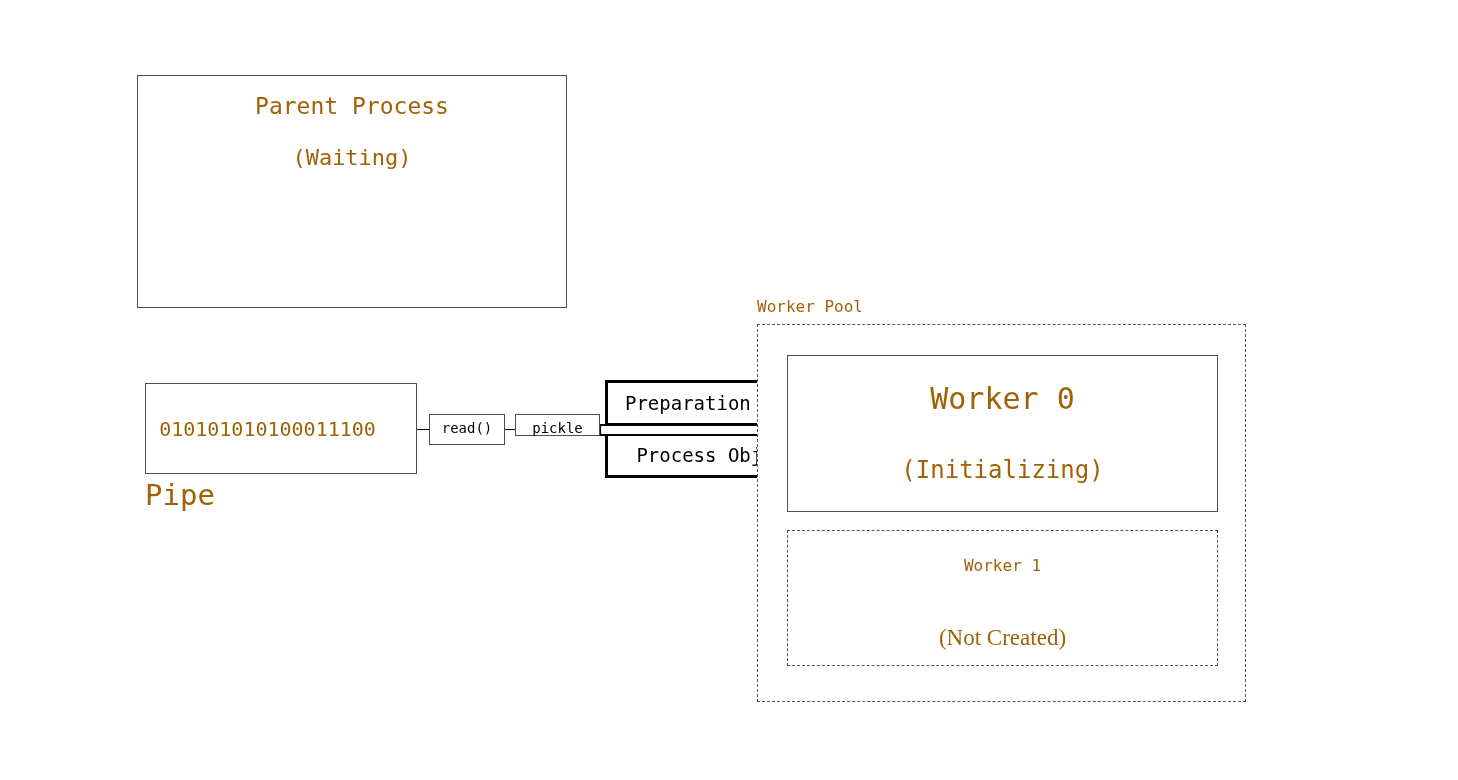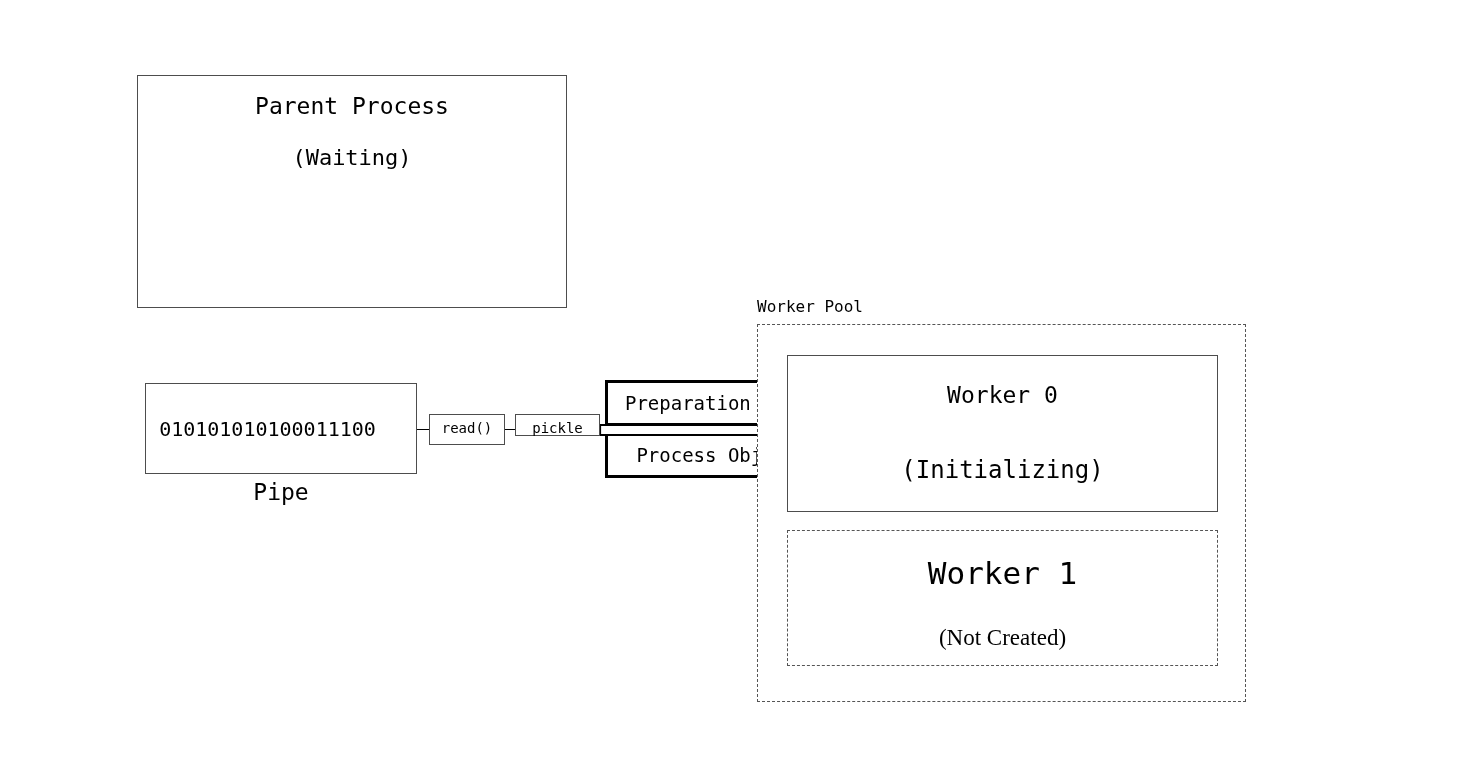--- a/index.html
+++ b/index.html
@@ -29,21 +29,21 @@
   .box-solid-thick {
     border: 3.2px solid #000000;
   }
   .box-dashed {
     border: 1.6px dashed #555555;
   }
 
   .label {
     position: absolute;
     white-space: pre;
-    color: #000000;
+    color: #a16207;
     line-height: 1;
   }
 
   
   #parent-process {
     left: 137px;
     top: 75px;
     width: 430px;
     height: 233px;
   }
@@ -73,22 +73,22 @@
     left: 145px;
     top: 419px;
     width: 245px;
     text-align: center;
     font-size: 20px;
   }
   #pipe-label {
     left: 145px;
     top: 481px;
     width: 272px;
-    text-align: center;
-    font-size: 23px;
+    text-align: left;
+    font-size: 29px;
   }
 
   
   .connector-line {
     position: absolute;
     background: #000000;
     height: 1.8px;
   }
   #stub-pipe-read {
     left: 417px;
@@ -177,42 +177,42 @@
     left: 787px;
     top: 355px;
     width: 431px;
     height: 157px;
   }
   #worker-0-title {
     left: 787px;
     top: 384px;
     width: 431px;
     text-align: center;
-    font-size: 23px;
+    font-size: 30px;
   }
   #worker-0-state {
     left: 787px;
     top: 458px;
     width: 431px;
     text-align: center;
     font-size: 24px;
   }
 
   #worker-1 {
     left: 787px;
     top: 530px;
     width: 431px;
     height: 136px;
   }
   #worker-1-title {
     left: 787px;
     top: 558px;
     width: 431px;
     text-align: center;
-    font-size: 31px;
+    font-size: 16px;
   }
   #worker-1-state {
     left: 787px;
     top: 626px;
     width: 431px;
     text-align: center;
     font-size: 23px;
     font-family: Liberation Serif, serif;
   }
 </style>

